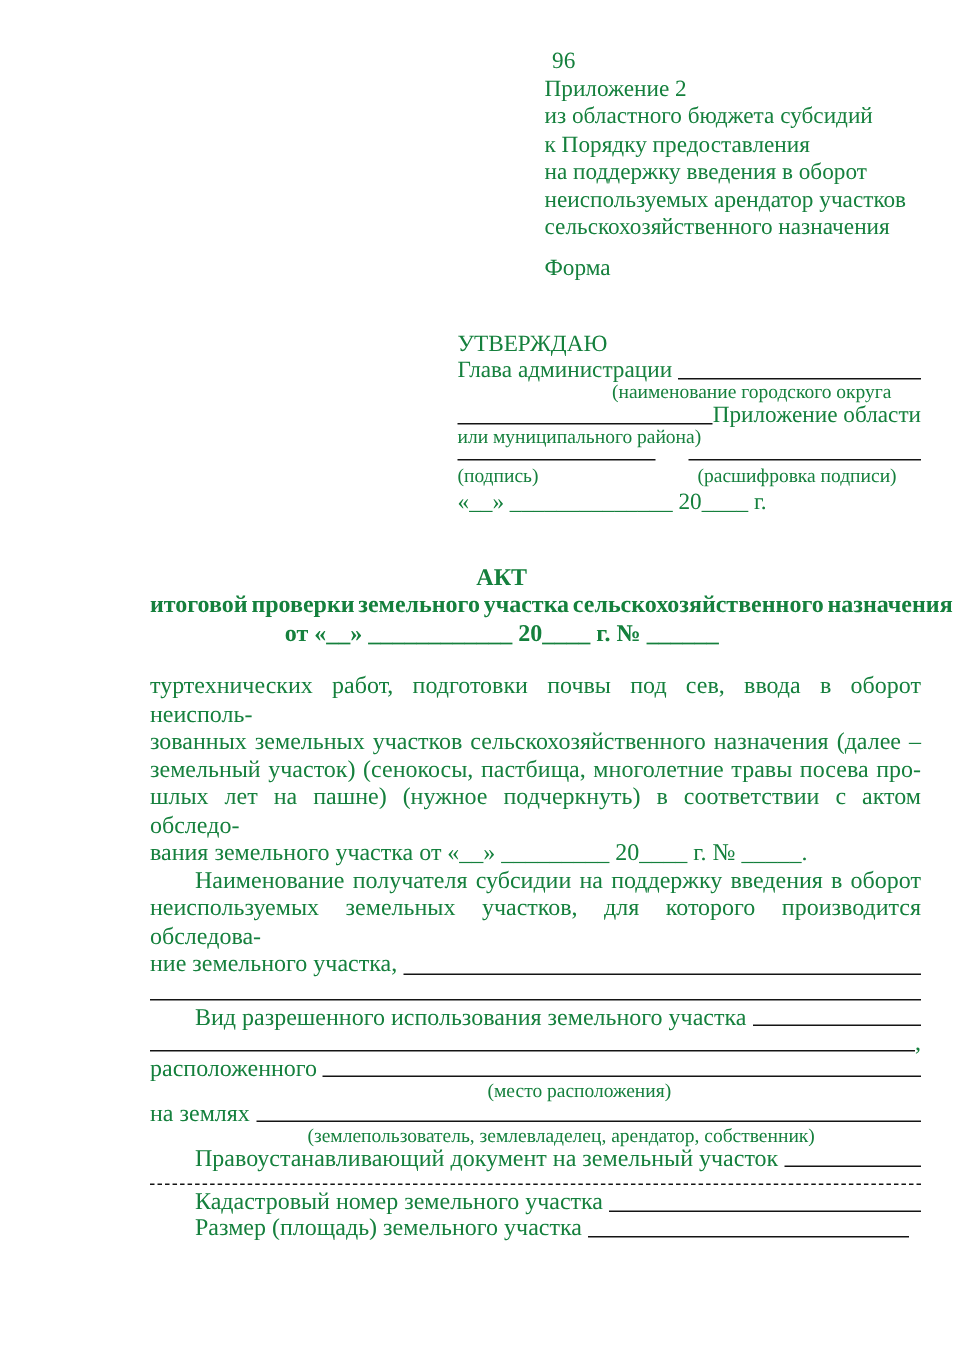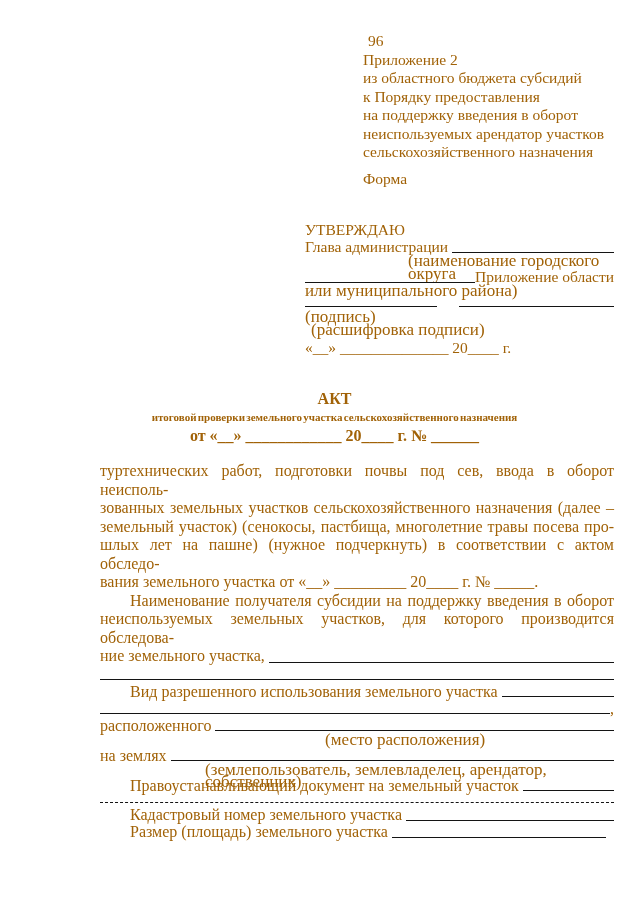--- a/index.html
+++ b/index.html
@@ -2,21 +2,21 @@
 <html><head>
 <meta charset="utf-8">
 <style>
   html,body{margin:0;padding:0;background:#fff;}
   .page{
     position:relative;
     width:640px;height:905px;
     box-sizing:border-box;
     padding:32px 26px 0 100px;
     background:#fff;
-    color:#a16207;
+    color:#15803d;
     font-family:"Liberation Serif","DejaVu Serif",serif;
     font-size:16px;
     overflow:hidden;
   }
   
   .tline{line-height:18.5px;}
   .just{text-align:justify;text-align-last:justify;}
   .ind{text-indent:30px;}
   .line{display:flex;align-items:stretch;}
   .line>span{white-space:nowrap;}
@@ -25,41 +25,41 @@
   .h12{height:12px;}
   .pl30{padding-left:30px;}
   .fill{
     flex:1 1 auto;min-width:18px;
     border-bottom:1.3px solid #141414;
     margin-bottom:2.5px;margin-left:4px;
   }
   .line .fill:first-child{margin-left:0;}
   .fill.dashed{border-bottom:1.4px dashed #141414;margin-left:30px;}
   .fill.short{margin-right:8px;}
-  .caption{font-size:17px;line-height:12.5px;height:13px;}
+  .caption{font-size:13px;line-height:12.5px;height:13px;}
   
   .page-number{margin-left:268px;font-size:15.5px;line-height:18.5px;}
   .appendix{margin-left:263px;font-size:15.5px;line-height:19px;}
   .appendix .form-label{margin-top:7px;}
   
   .approve{margin-top:33px;margin-left:205px;font-size:15.5px;line-height:17.5px;}
   .approve .cap1{padding-left:103px;}
   .approve .rules-row{margin-top:2px;height:7px;}
   .approve .rules-row .rule{border-bottom:1.3px solid #141414;}
   .approve .rules-row .rule.c1{width:132px;}
   .approve .rules-row .gap{width:22px;}
   .approve .rules-row .rule.c2{flex:1;}
-  .approve .caps-row{margin-top:4px;flex-direction:column;}
+  .approve .caps-row{margin-top:4px;}
   .approve .caps-row .c1{width:132px;}
   .approve .caps-row .gap{width:22px;}
   .approve .caps-row .c2{padding-left:6px;}
   .approve .date-line{margin-top:2px;}
   
   .title{margin-top:33px;margin-right:45px;text-align:center;font-weight:bold;line-height:18.6px;}
-  .title .sub{font-size:11px;white-space:nowrap;word-spacing:-1.5px;}
+  .title .sub{font-size:16px;white-space:nowrap;word-spacing:-1.5px;}
   
   .bodytext{margin-top:17px;}
 </style>
 </head>
 <body>
 
 <div class="page">
 
   <div class="page-number">96</div>
 

